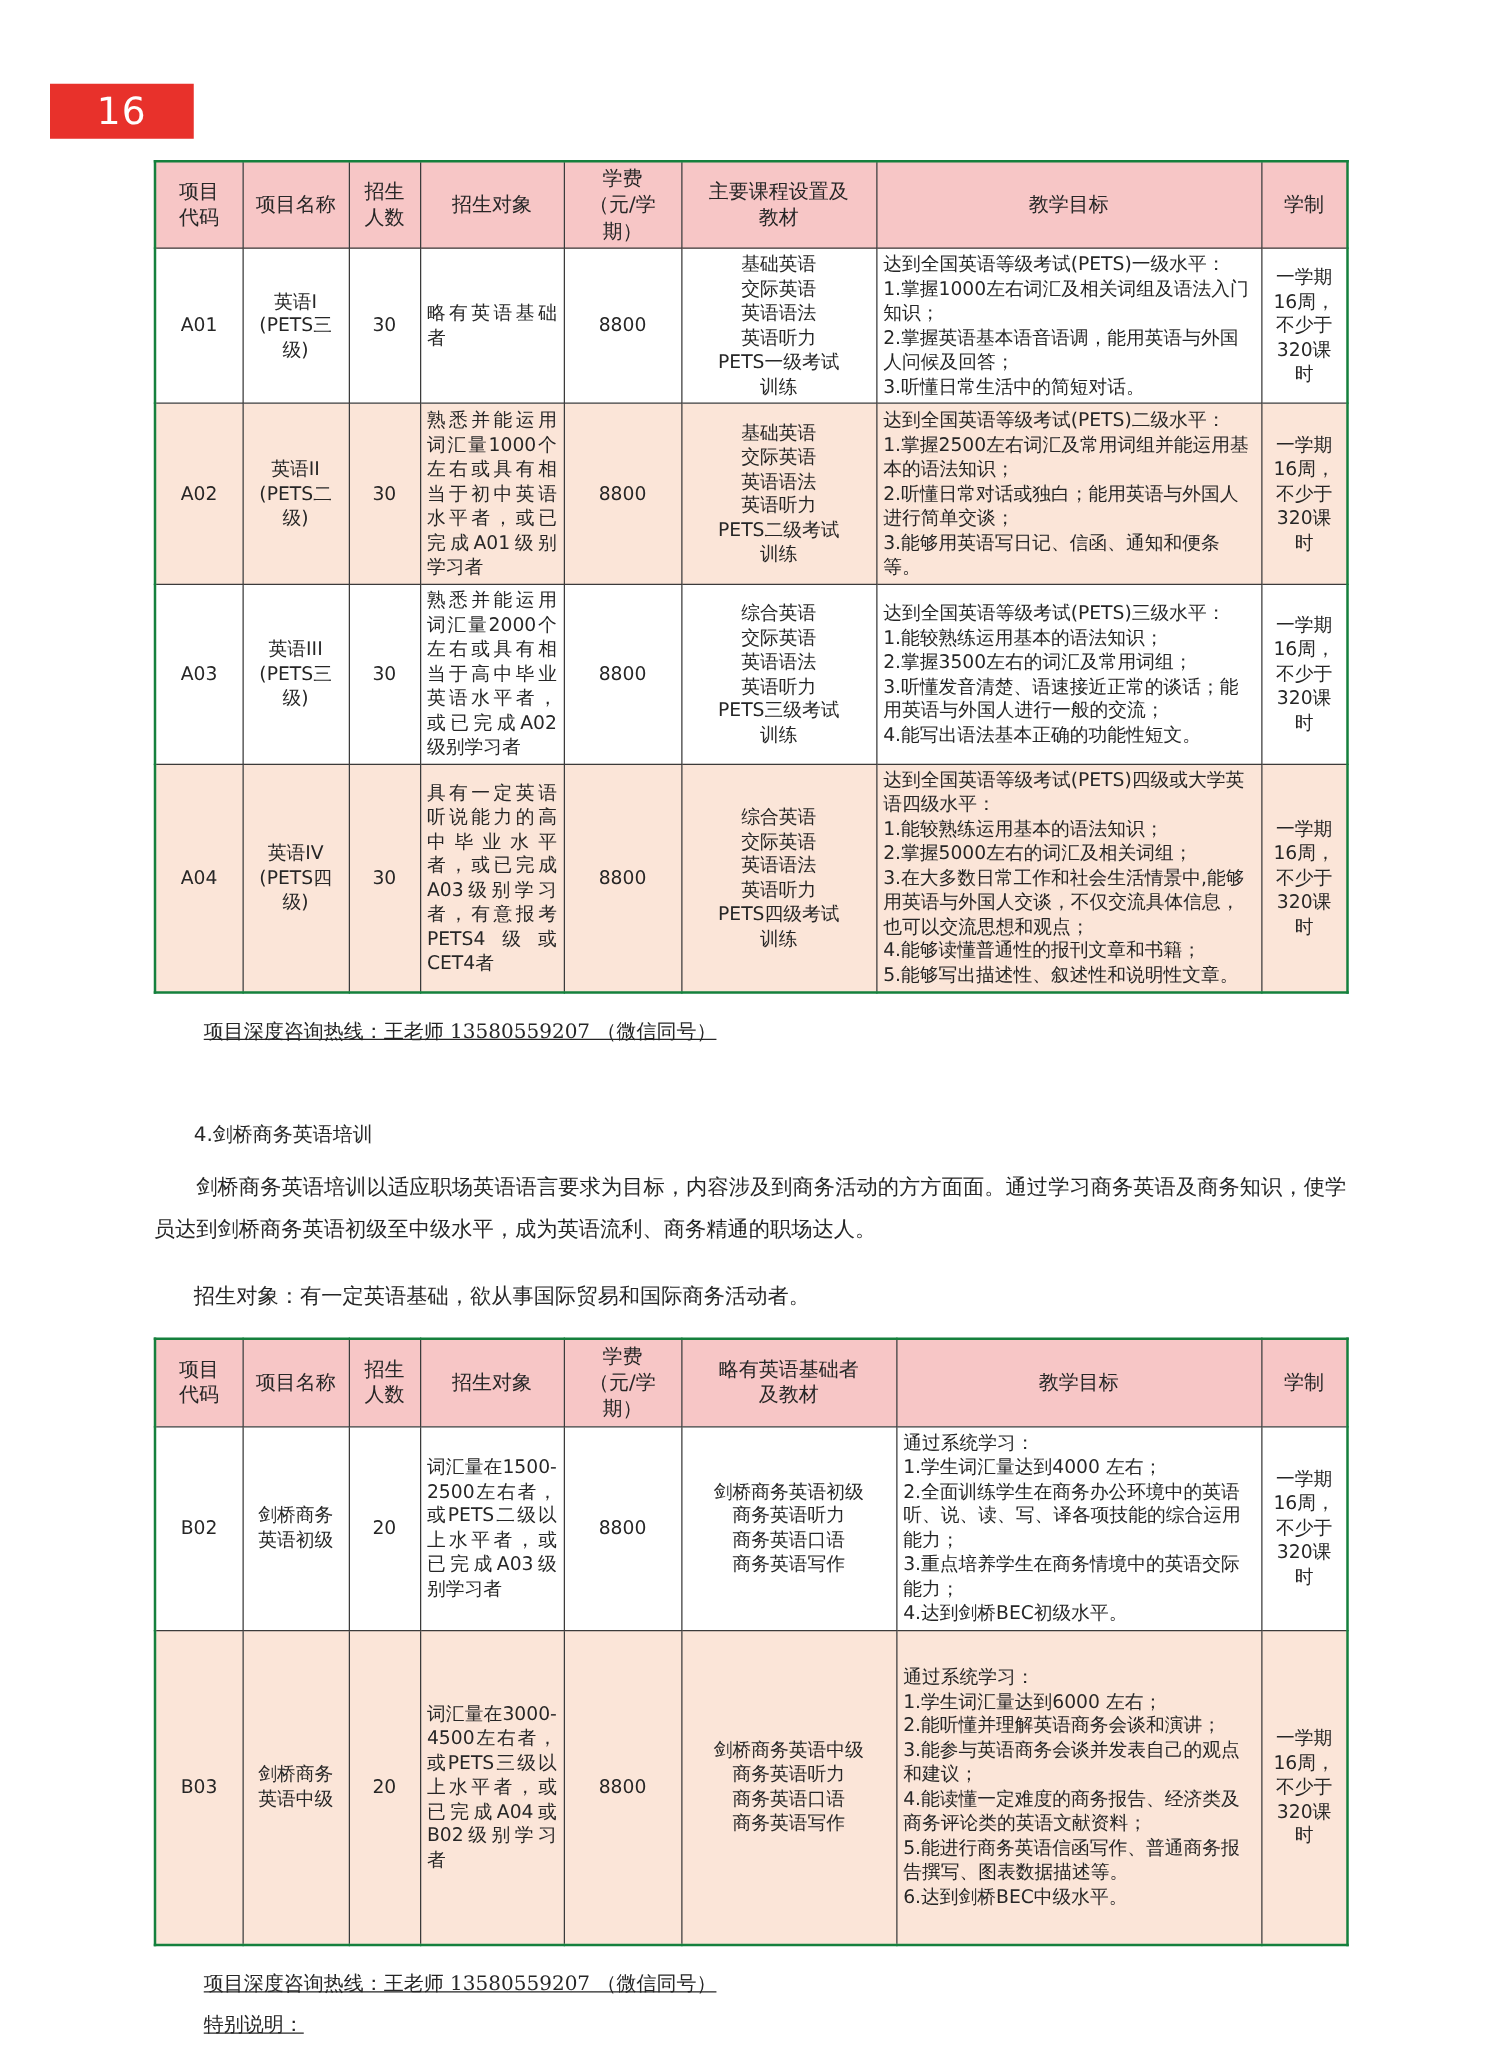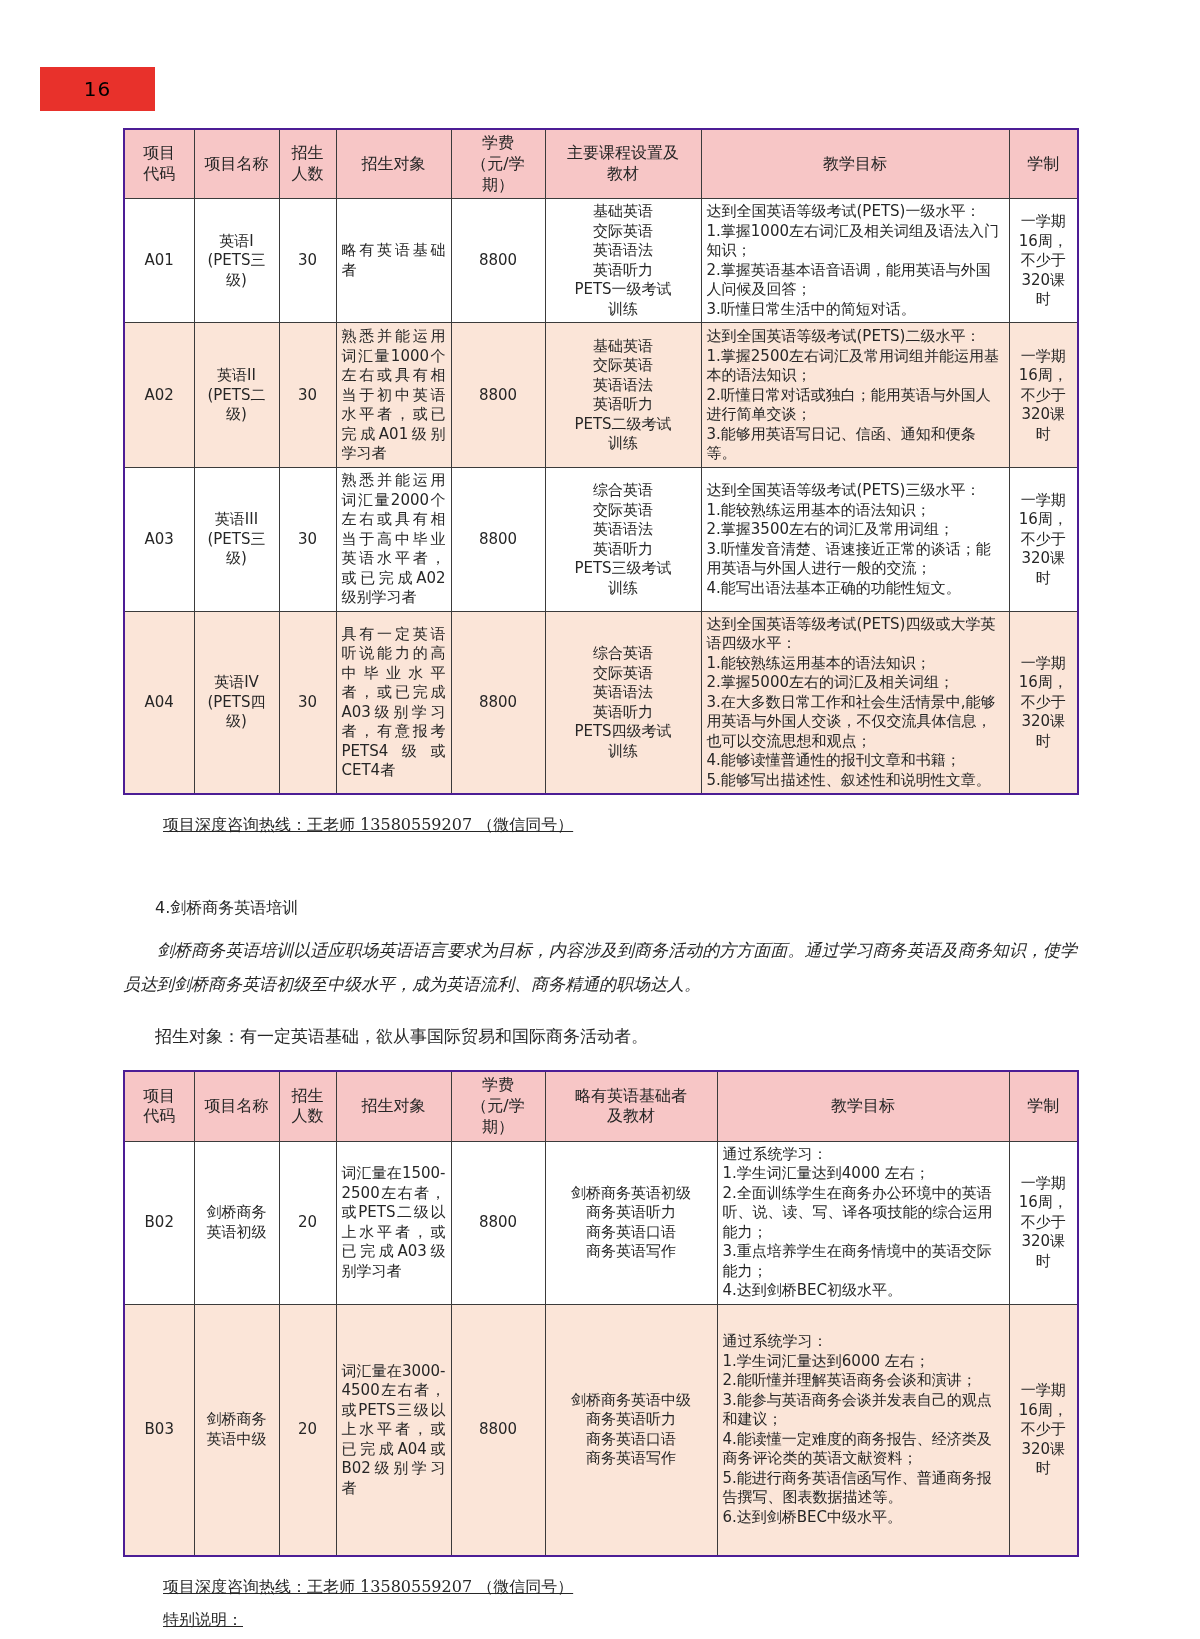--- a/index.html
+++ b/index.html
@@ -3,28 +3,28 @@
 <meta charset="utf-8">
 <style>
   * { margin:0; padding:0; box-sizing:border-box; }
   html,body { background:#ffffff; }
   body {
     width:1200px; height:1639px; position:relative; overflow:hidden;
     font-family:"DejaVu Sans", sans-serif; color:#262626;
   }
   .page-tab {
     position:absolute; left:40px; top:67px; width:115px; height:44px;
-    background:#e8312b; color:#000000; display:flex; align-items:center; justify-content:center;
-    font-size:20px; letter-spacing:1px;
+    background:#e8312b; color:#ffffff; display:flex; align-items:center; justify-content:center;
+    font-size:30px; letter-spacing:1px;
   }
   .content { position:absolute; left:123px; top:128px; width:954px; }
 
   table.course-table {
     border-collapse:collapse; table-layout:fixed; width:954px;
-    border:2px solid #4c1d95;
+    border:2px solid #15803d;
   }
   table.course-table th, table.course-table td {
     border:1.5px solid #3b3b3b; padding:3px 5px; vertical-align:middle;
     font-size:15px; line-height:1.3; font-weight:normal;
   }
   table.course-table th {
     background:#f7c6c6; text-align:center; white-space:pre-line; font-size:16px;
     height:62px;
   }
   tr.row-alt td { background:#fbe5d8; }
@@ -41,21 +41,21 @@
     font-family:"DejaVu Serif", serif; font-size:16px; line-height:2.05;
     margin:14px 0 0 40px;
     text-decoration:underline;
   }
   .notes div { white-space:pre-line; }
 
   .section { margin-top:56px; }
   .section-title { font-size:16px; margin-left:32px; }
   .section-para {
     font-size:17px; line-height:2.0; margin-top:14px;
-    text-indent:2em; text-align:justify; text-justify:inter-character;font-style:italic;
+    text-indent:2em; text-align:justify; text-justify:inter-character;
   }
   .section-target { font-size:17px; margin-top:24px; margin-left:32px; }
   .table2-wrap { margin-top:22px; }
 </style>
 </head>
 <body>
 
 <div class="page-tab">
   <span>16</span>
 </div>

